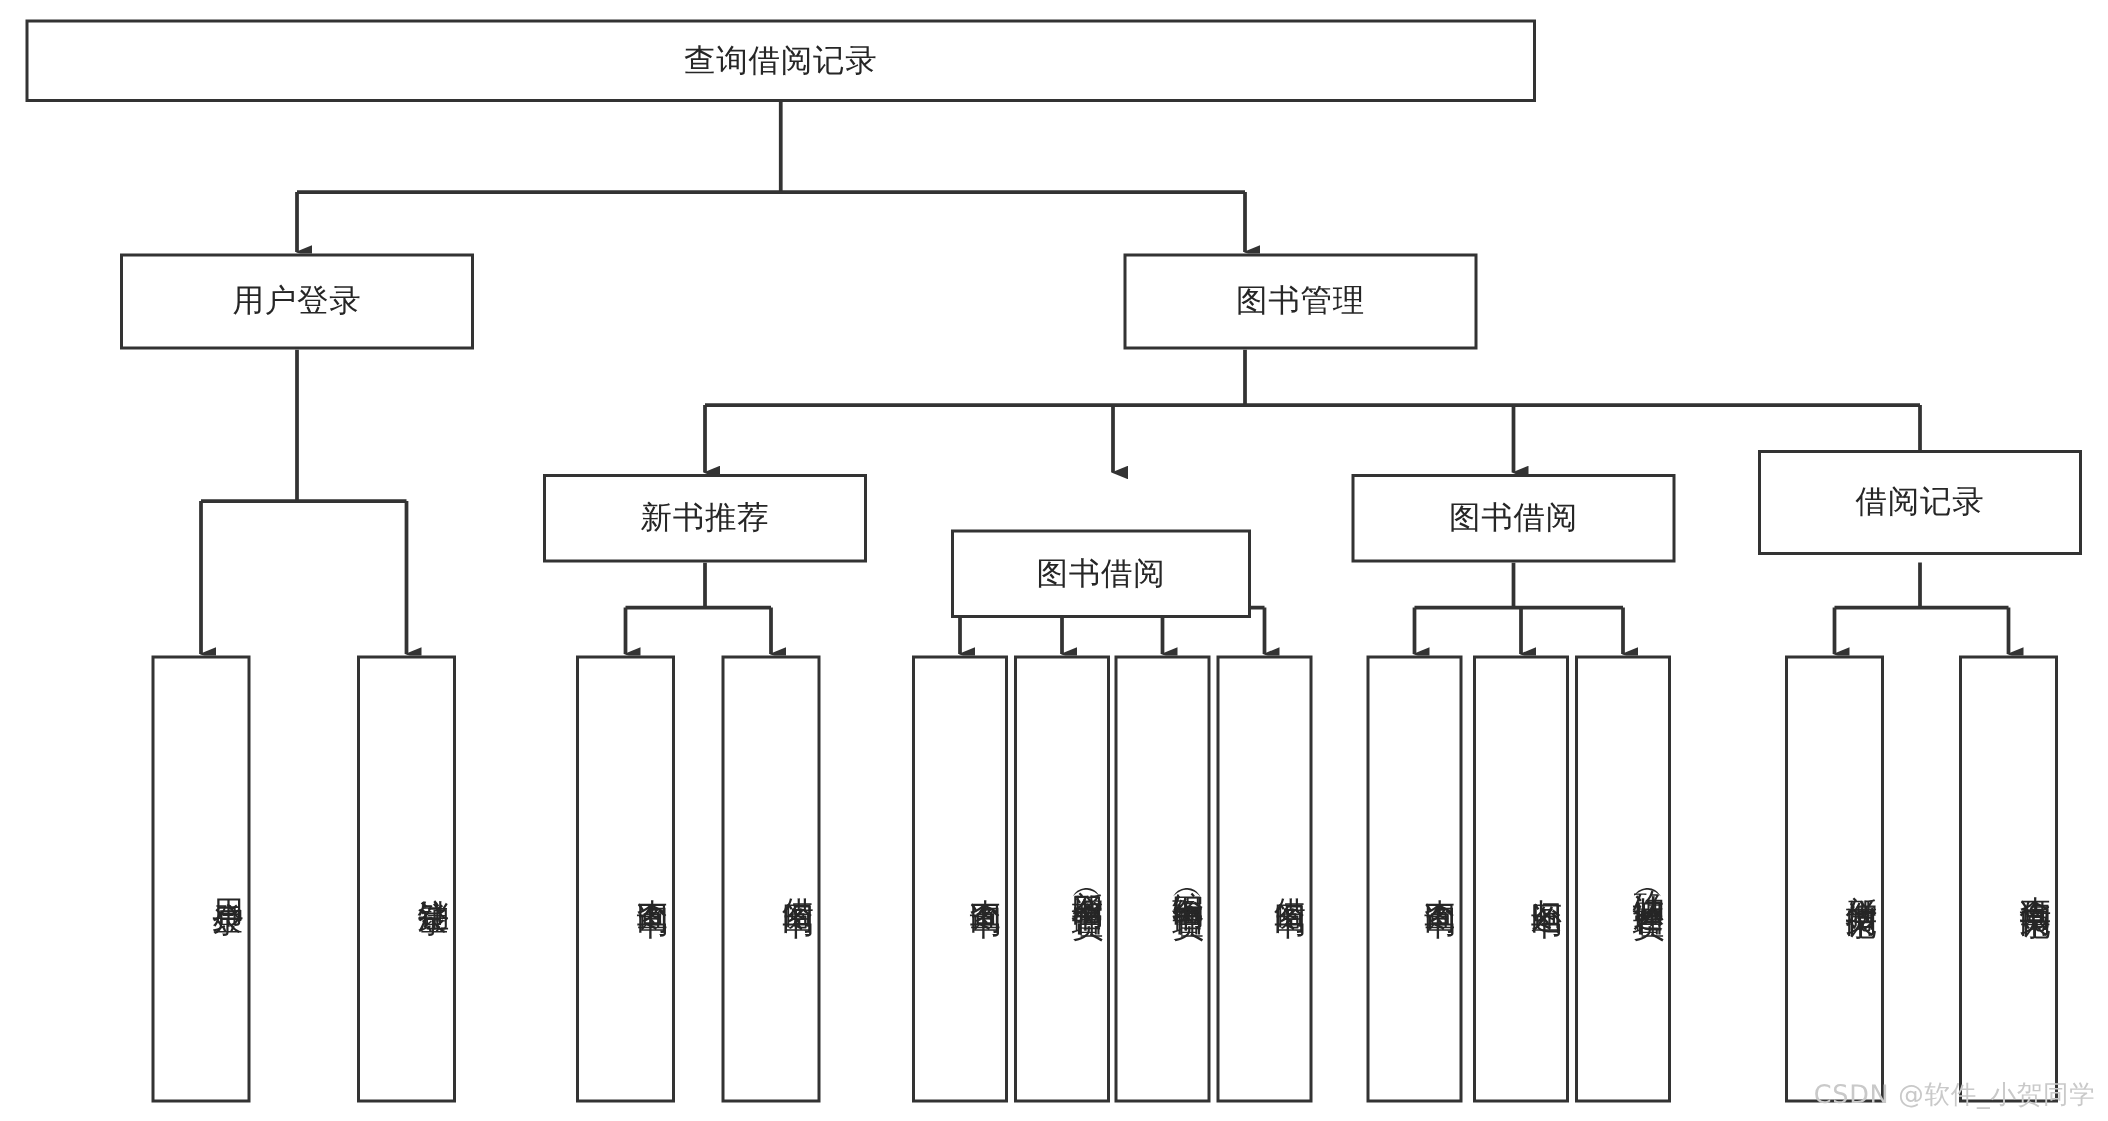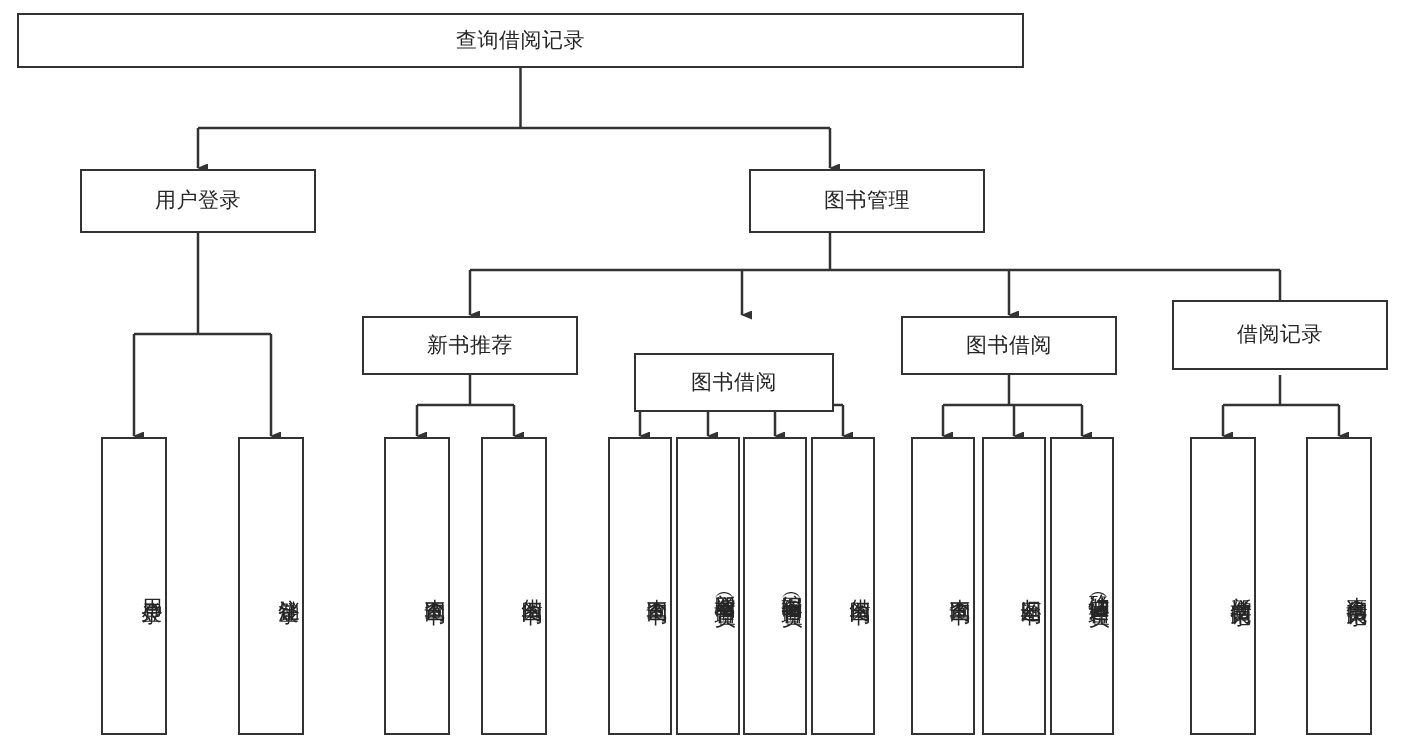--- a/index.html
+++ b/index.html
@@ -177,13 +177,14 @@
         <span class="node-label">确认归还（管理员）</span>
       </div>
       <div class="node vertical" style="left: 1190px; top: 437px; width: 66px; height: 298px;">
         <span class="node-label">新增借阅记录</span>
       </div>
       <div class="node vertical" style="left: 1306px; top: 437px; width: 66px; height: 298px;">
         <span class="node-label">查询借阅记录</span>
       </div>
     </div>
 
+  <div id="watermark">CSDN @软件_小贺同学</div>
 </div>
 
 </body></html>

